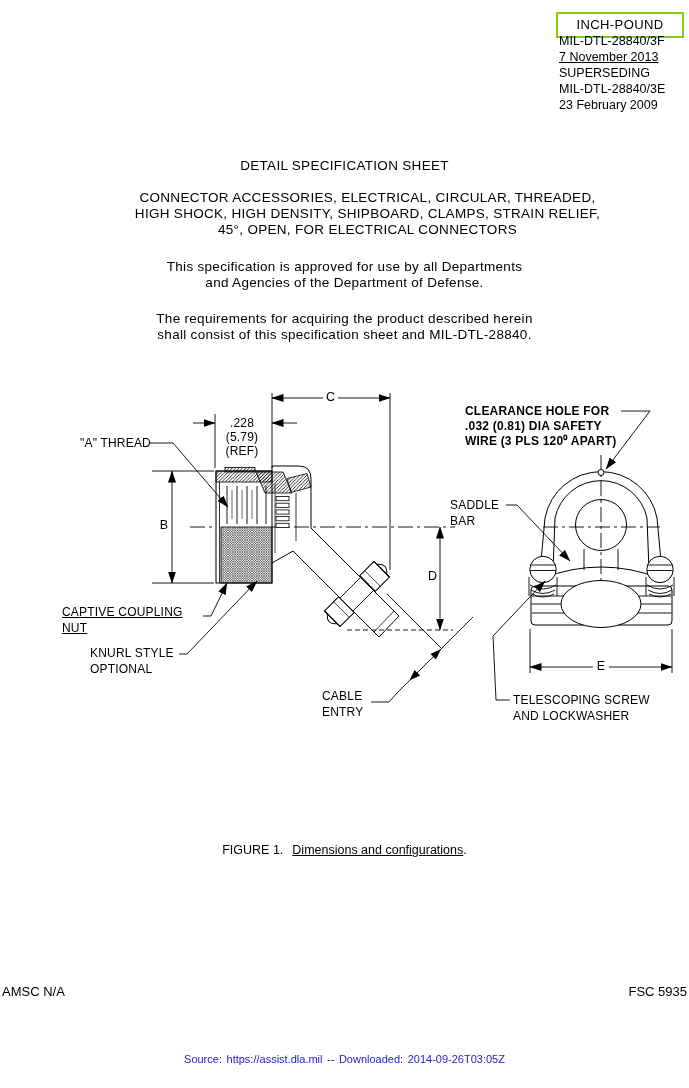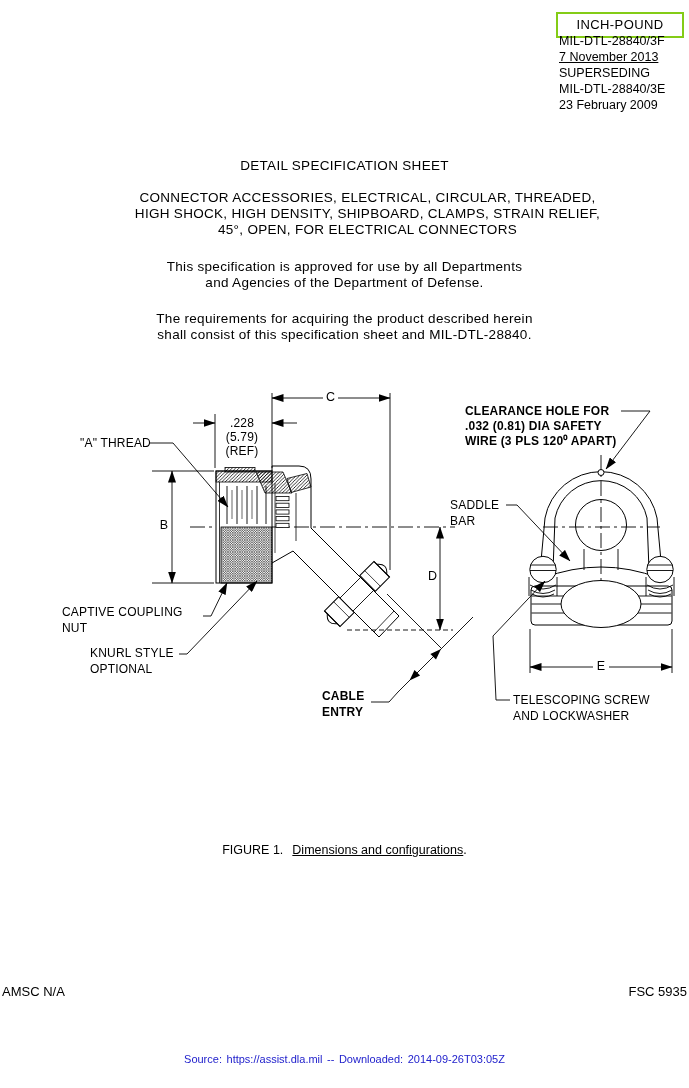--- a/index.html
+++ b/index.html
@@ -226,31 +226,31 @@
     <div>.228</div>
     <div>(5.79)</div>
     <div>(REF)</div>
   </div>
 
   <div class="dimletter" style="left:323px;top:390px;width:15px;">C</div>
   <div class="dimletter" style="left:158px;top:518px;width:12px;">B</div>
   <div class="dimletter" style="left:426px;top:569px;width:13px;">D</div>
   <div class="dimletter" style="left:593px;top:659px;width:16px;">E</div>
 
-  <div class="lbl" style="left:62px;top:605px;">
+  <div class="lbl" style="left:62px;top:605px;text-decoration:underline;">
     <div>CAPTIVE COUPLING</div>
     <div>NUT</div>
   </div>
 
   <div class="lbl" style="left:90px;top:646px;">
     <div>KNURL STYLE</div>
     <div>OPTIONAL</div>
   </div>
 
-  <div class="lbl" style="left:322px;top:689px;font-weight:bold;">
+  <div class="lbl" style="left:322px;top:689px;">
     <div>CABLE</div>
     <div>ENTRY</div>
   </div>
 
   <div class="lbl" style="left:465px;top:404px;line-height:15.2px;font-weight:bold;">
     <div>CLEARANCE HOLE FOR</div>
     <div>.032 (0.81) DIA SAFETY</div>
     <div>WIRE (3 PLS 120⁰ APART)</div>
   </div>
 

